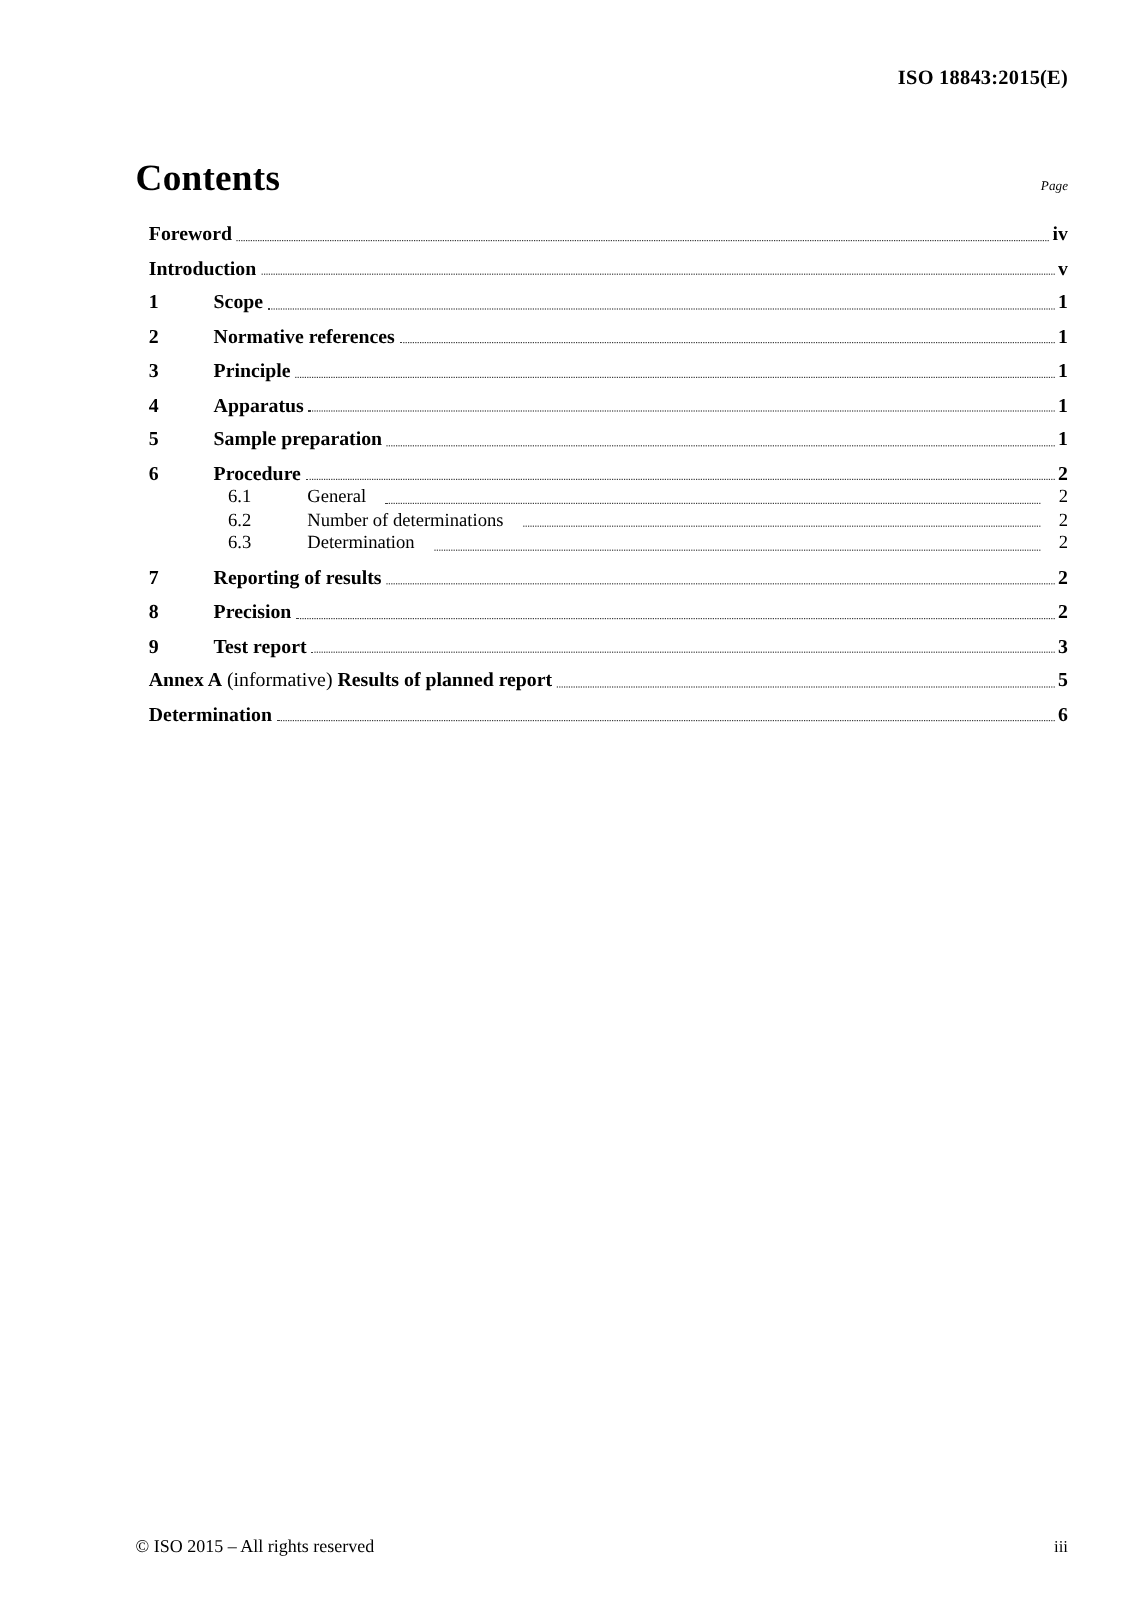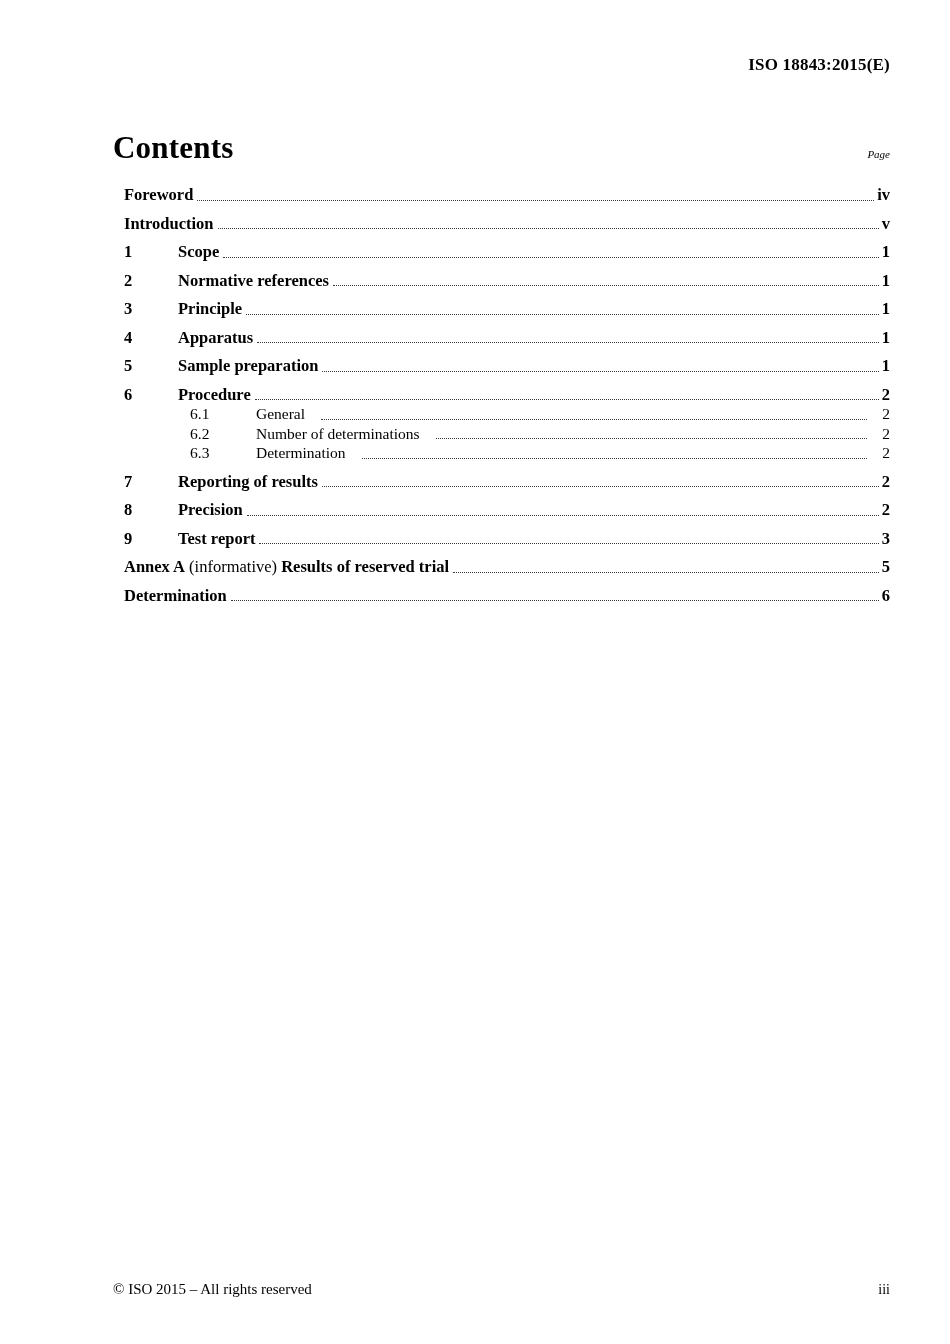--- a/index.html
+++ b/index.html
@@ -154,21 +154,21 @@
         <span class="leader"></span>
         <span class="pg">2</span>
       </div>
       <div class="toc-row lvl0">
         <span class="num">9</span>
         <span class="label">Test report</span>
         <span class="leader"></span>
         <span class="pg">3</span>
       </div>
       <div class="toc-row lvl0">
-        <span class="label"><span class="part-bold">Annex A</span><span class="part-normal"> (informative) </span><span class="part-bold">Results of reserved trial</span></span>
+        <span class="label"><span class="part-bold">Annex A</span><span class="part-normal"> (informative) </span><span class="part-bold">Results of planned report</span></span>
         <span class="leader"></span>
         <span class="pg">5</span>
       </div>
       <div class="toc-row lvl0">
         <span class="label">Determination</span>
         <span class="leader"></span>
         <span class="pg">6</span>
       </div>
     </div>
 

